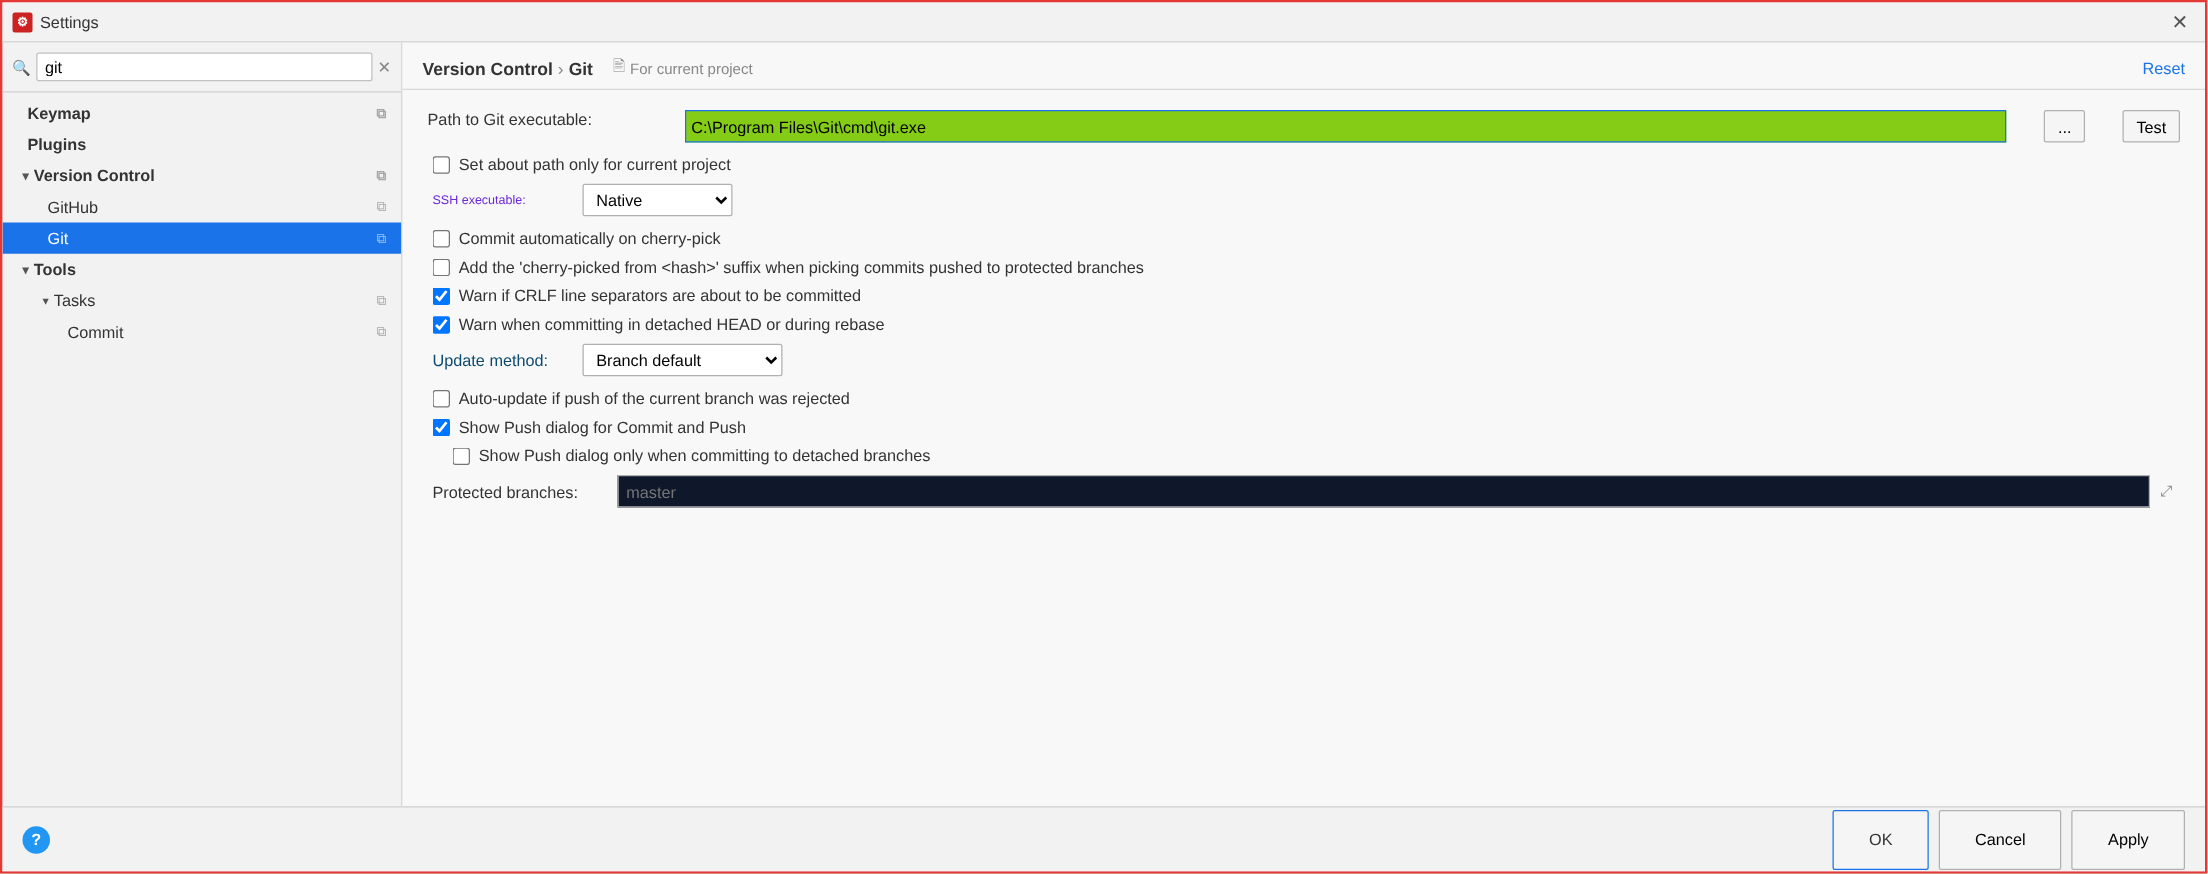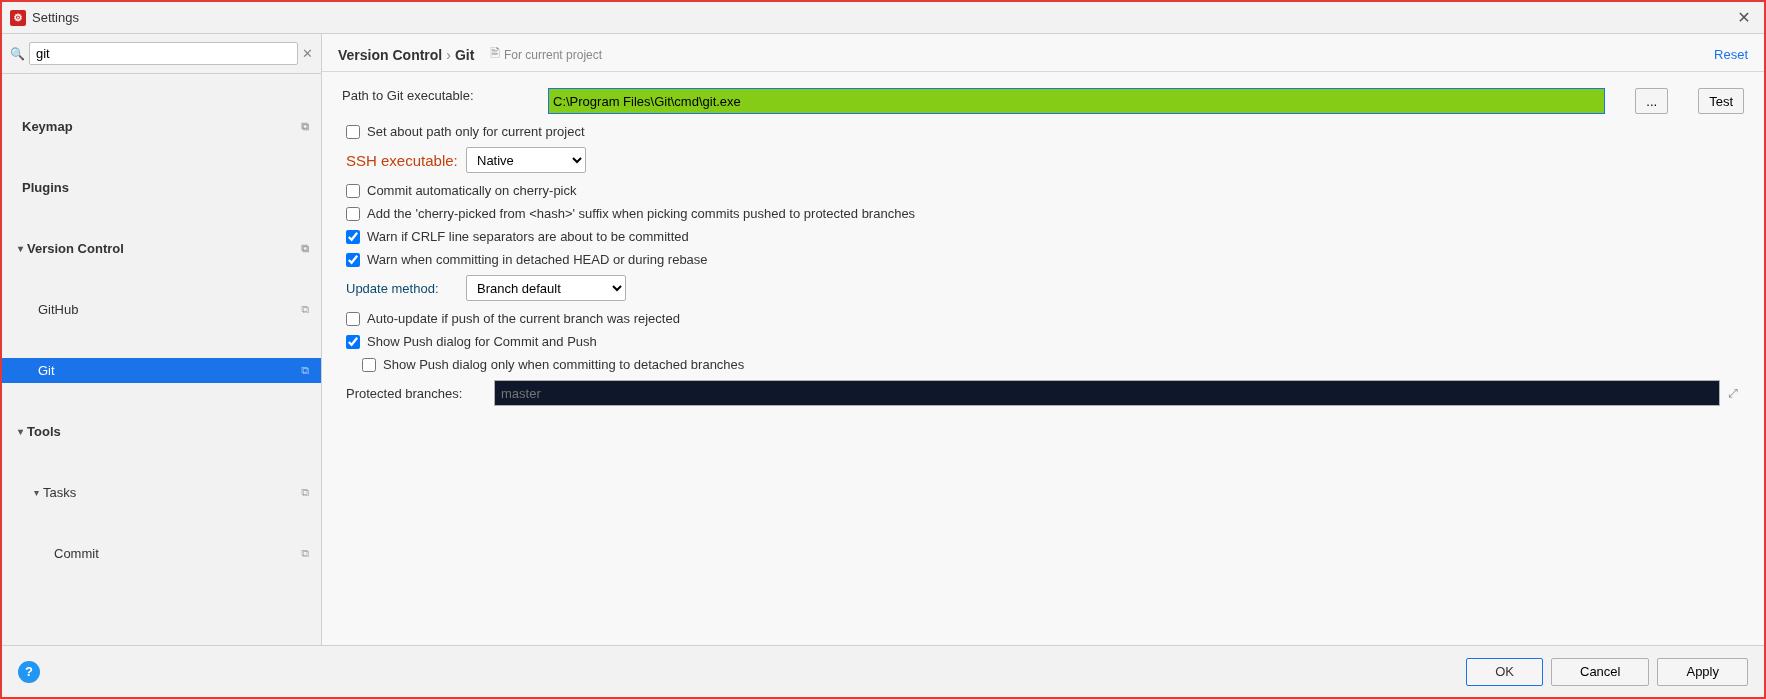--- a/index.html
+++ b/index.html
@@ -98,21 +98,20 @@
       padding: 4px 0;
     }
     .nav-item {
       padding: 5px 12px 5px 16px;
       cursor: pointer;
       display: flex;
       align-items: center;
       color: #333;
       font-size: 13px;
       position: relative;
-      margin-top: 36px;
     }
     .nav-item.active {
       background: #1a73e8;
       color: white;
     }
     .nav-item .arrow {
       margin-right: 4px;
       font-size: 10px;
       color: #555;
     }
@@ -216,22 +215,22 @@
       margin-left: 20px;
     }
     .ssh-row {
       display: flex;
       align-items: center;
       margin-bottom: 10px;
       margin-left: 4px;
     }
     .ssh-label {
       min-width: 120px;
-      font-size: 15px;
-      color: #c2410c;
+      font-size: 10px;
+      color: #6d28d9;
     }
     .ssh-select {
       border: 1px solid #b0b0b0;
       background: white;
       padding: 2px 6px;
       font-size: 13px;
       height: 26px;
       width: 120px;
       cursor: pointer;
       outline: none;
@@ -306,21 +305,21 @@
     }
     .footer-spacer { flex: 1; }
     .btn-dialog {
       border: 1px solid #b0b0b0;
       background: #f5f5f5;
       padding: 5px 28px;
       font-size: 13px;
       cursor: pointer;
       margin-left: 8px;
       border-radius: 2px;
-      height: 28px;
+      height: 48px;
     }
     .btn-dialog.ok {
       border: 1.5px solid #1a73e8;
       background: #f5f5f5;
       color: #333;
     }
   </style>
 </head>
 <body>
 

